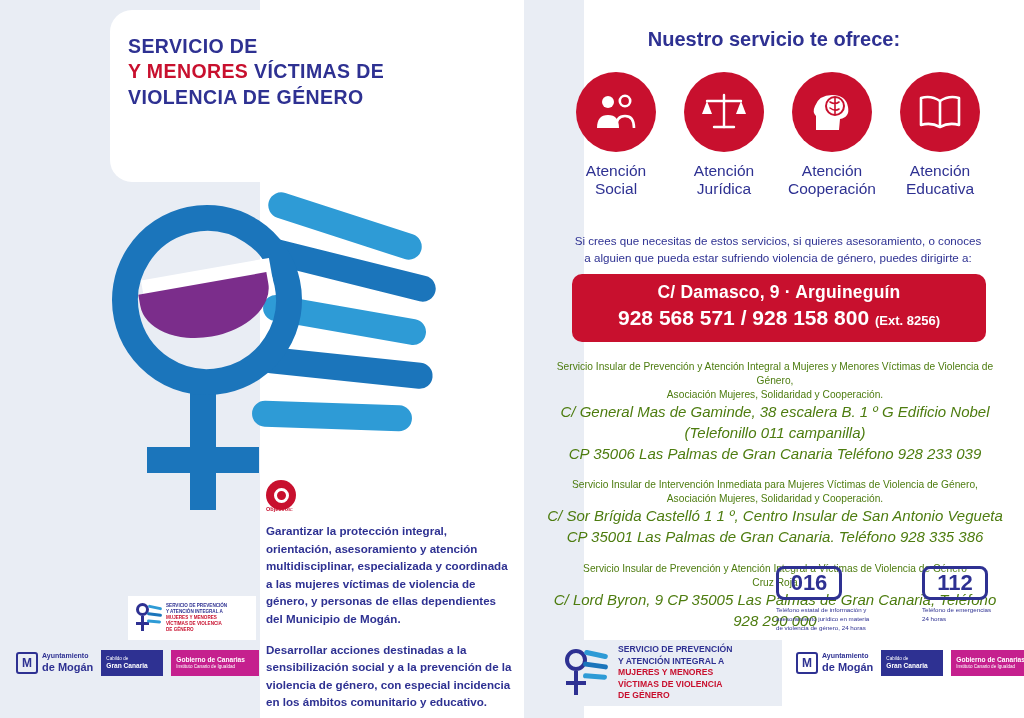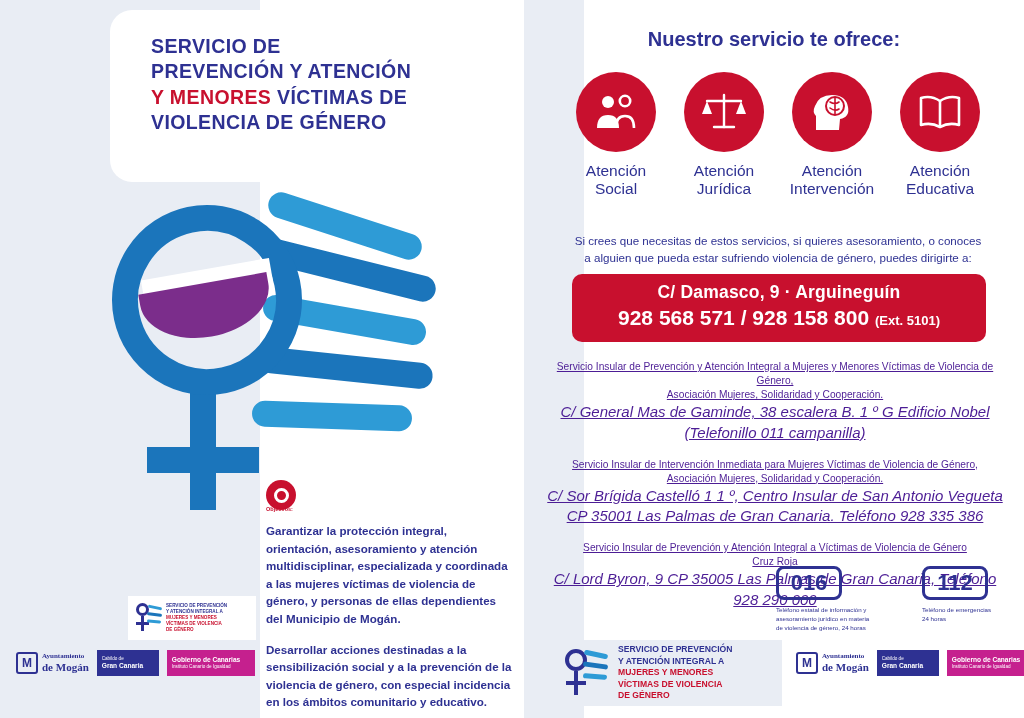--- a/index.html
+++ b/index.html
@@ -32,21 +32,21 @@
     left: 260px; top: 0;
     width: 264px; height: 718px;
     background: #ffffff;
   }
   .title-card {
     position: absolute;
     left: 110px; top: 10px;
     width: 340px; height: 172px;
     background: #ffffff;
     border-radius: 22px;
-    padding: 24px 20px 0 41px;
+    padding: 24px 20px 0 18px;
   }
   .title-card .t-line {
     font-size: 19.5px;
     font-weight: bold;
     letter-spacing: 0.4px;
     line-height: 1.30;
     color: #2e3192;
     text-transform: uppercase;
   }
   .title-card .t-line .hl { color: #c8102e; }
@@ -176,21 +176,21 @@
     display: flex; align-items: center; gap: 4px;
     color: #2e3192;
   }
   .logo-mogan .m-mark {
     width: 22px; height: 22px;
     border: 2px solid #2e3192;
     border-radius: 3px;
     display:flex; align-items:center; justify-content:center;
     font-size: 12px; font-weight: bold; color: #2e3192;
   }
-  .logo-mogan .m-txt { font-size: 7px; line-height: 1.25; font-weight: bold; font-family: Liberation Serif, serif; }
+  .logo-mogan .m-txt { font-size: 7px; line-height: 1.25; font-weight: bold; }
   .logo-mogan .m-txt .big { font-size: 11px; }
   .logo-box {
     height: 26px;
     padding: 3px 5px;
     color: #ffffff;
     font-size: 4.6px;
     line-height: 1.25;
     display: flex; flex-direction: column; justify-content: center;
   }
   .logo-box.blue { background: #2e3192; width: 62px; }
@@ -268,22 +268,21 @@
   .contact-box .phones {
     font-size: 21px; font-weight: bold; margin-top: 3px;
   }
   .contact-box .phones .ext { font-size: 13px; }
 
   .orgs {
     position: absolute;
     left: 20px; top: 360px;
     width: 462px;
     text-align: center;
-    color: #4c1d95;
-    text-decoration: underline;
+    color: #4d7c0f;
   }
   .org { margin-bottom: 14px; }
   .org .o-name { font-size: 10.2px; line-height: 1.38; }
   .org .o-addr { font-size: 15px; font-style: italic; line-height: 1.38; }
 
   .emergency {
     position: absolute;
     left: 252px; top: 566px;
     display: flex; gap: 36px;
   }
@@ -333,21 +332,20 @@
 <body>
 
 <div class="page">
 
   <div class="left-panel">
     <div class="left-band"></div>
     <div class="left-band2"></div>
 
     <div class="title-card">
       <div class="t-line">SERVICIO DE</div>
-      <div class="t-line">PREVENCIÓN Y ATENCIÓN</div>
       <div class="t-line"><span class="hl">Y MENORES</span><span> VÍCTIMAS DE</span></div>
       <div class="t-line">VIOLENCIA DE GÉNERO</div>
     </div>
 
     <div class="graphic">
       <div class="wave w1"></div>
       <div class="wave w2"></div>
       <div class="wave w3"></div>
       <div class="wave w4"></div>
       <div class="wave w5"></div>
@@ -446,21 +444,21 @@
       <div class="service">
         <div class="circle">
           <svg width="48" height="44" viewBox="0 0 48 44" fill="none" stroke="#ffffff" stroke-width="2.4" stroke-linecap="round">
             <path d="M8 40 L8 26 Q4 22 7 16 Q11 5 24 5 Q38 5 40 17 Q42 27 32 29 L31 40" fill="#ffffff" stroke="none"></path>
             <circle cx="27" cy="16" r="9" fill="none" stroke="#c8102e" stroke-width="2"></circle>
             <path d="M22 12 q5 3 9 0 M22 18 q5 4 9 1 M27 8 v16" stroke="#c8102e" stroke-width="1.6" fill="none"></path>
           </svg>
         </div>
         <div class="s-label">
           <div>Atención</div>
-          <div>Intervención</div>
+          <div>Cooperación</div>
         </div>
       </div>
 
       <div class="service">
         <div class="circle">
           <svg width="46" height="40" viewBox="0 0 46 40" fill="none" stroke="#ffffff" stroke-width="2.6" stroke-linejoin="round">
             <path d="M23 9 Q14 3 4 6 V33 Q14 30 23 35 Q32 30 42 33 V6 Q32 3 23 9 Z" fill="none"></path>
             <line x1="23" y1="9" x2="23" y2="35"></line>
           </svg>
         </div>
@@ -471,28 +469,29 @@
       </div>
     </div>
 
     <div class="lead">
       <div>Si crees que necesitas de estos servicios, si quieres asesoramiento, o conoces</div>
       <div>a alguien que pueda estar sufriendo violencia de género, puedes dirigirte a:</div>
     </div>
 
     <div class="contact-box">
       <div class="addr">C/ Damasco, 9 · Arguineguín</div>
-      <div class="phones"><span>928 568 571 / 928 158 800</span> <span class="ext">(Ext. 5101)</span></div>
+      <div class="phones"><span>928 568 571 / 928 158 800</span> <span class="ext">(Ext. 8256)</span></div>
     </div>
 
     <div class="orgs">
       <div class="org">
         <div class="o-name">Servicio Insular de Prevención y Atención Integral a Mujeres y Menores Víctimas de Violencia de Género,</div>
         <div class="o-name">Asociación Mujeres, Solidaridad y Cooperación.</div>
         <div class="o-addr">C/ General Mas de Gaminde, 38 escalera B. 1 º G Edificio Nobel (Telefonillo 011 campanilla)</div>
+        <div class="o-addr">CP 35006 Las Palmas de Gran Canaria Teléfono 928 233 039</div>
       </div>
       <div class="org">
         <div class="o-name">Servicio Insular de Intervención Inmediata para Mujeres Víctimas de Violencia de Género,</div>
         <div class="o-name">Asociación Mujeres, Solidaridad y Cooperación.</div>
         <div class="o-addr">C/ Sor Brígida Castelló 1 1 º, Centro Insular de San Antonio Vegueta</div>
         <div class="o-addr">CP 35001 Las Palmas de Gran Canaria. Teléfono 928 335 386</div>
       </div>
       <div class="org">
         <div class="o-name">Servicio Insular de Prevención y Atención Integral a Víctimas de Violencia de Género</div>
         <div class="o-name">Cruz Roja</div>

